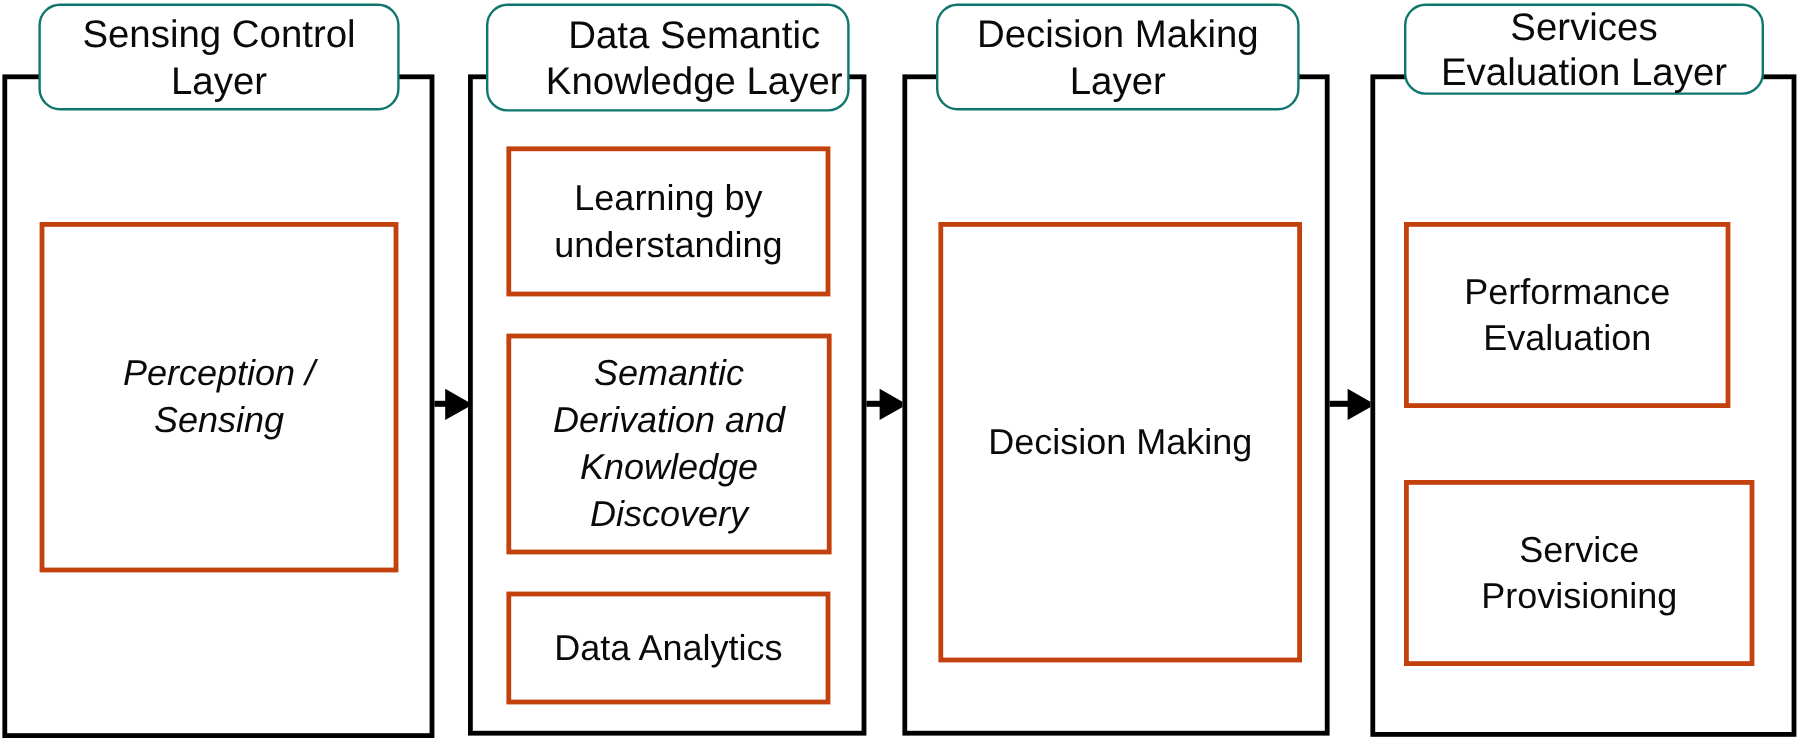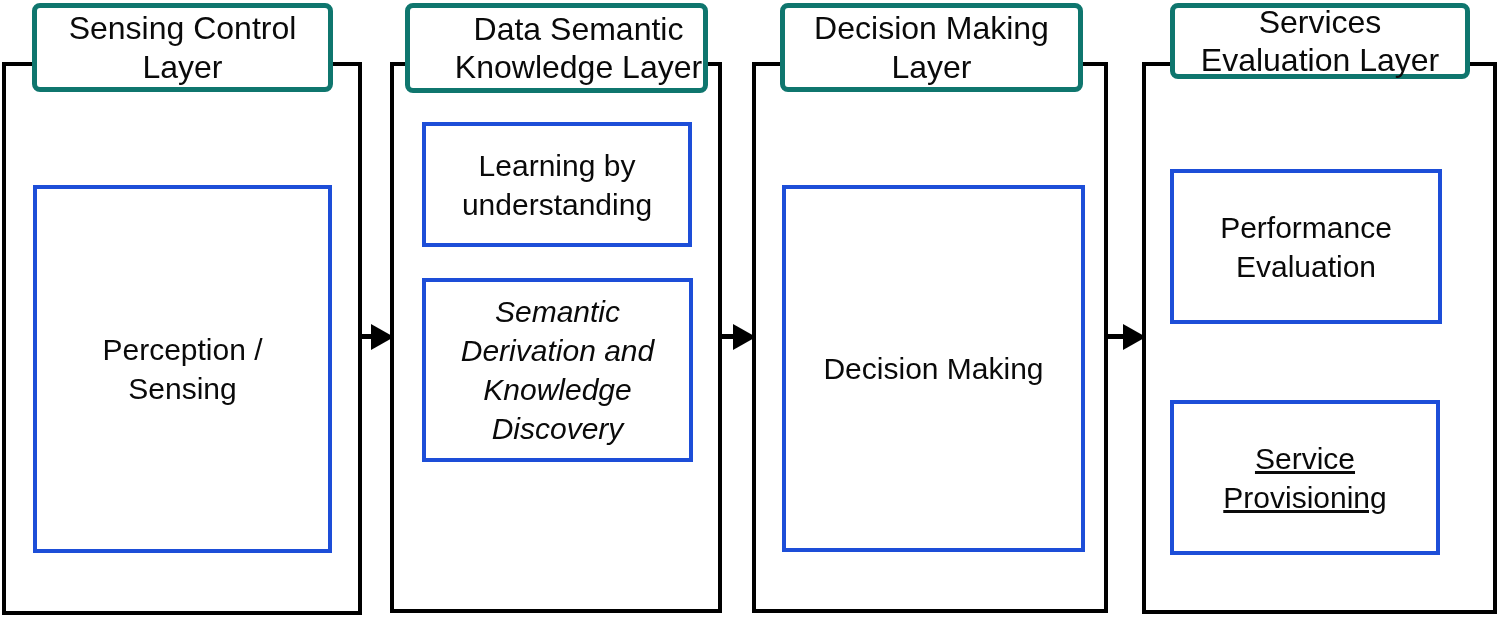--- a/index.html
+++ b/index.html
@@ -16,36 +16,36 @@
 
   .layer-rect {
     position: absolute;
     border: 4px solid #000;
     background: #ffffff;
     z-index: 1;
   }
 
   .title-box {
     position: absolute;
-    border: 5px solid #0f766e;
-    border-radius: 8px;
+    border: 2px solid #0f766e;
+    border-radius: 18px;
     background: #ffffff;
     display: flex;
     align-items: center;
     justify-content: center;
     text-align: center;
     font-size: 32px;
     line-height: 1.2;
     white-space: pre-line;
     z-index: 3;
   }
 
   .node-box {
     position: absolute;
-    border: 4px solid #1d4ed8;
+    border: 4px solid #c2410c;
     background: #ffffff;
     display: flex;
     align-items: center;
     justify-content: center;
     text-align: center;
     font-size: 30px;
     line-height: 1.3;
     white-space: pre-line;
     z-index: 2;
   }
@@ -74,27 +74,27 @@
   .l3 { left: 752px;  top: 62px; width: 356px; height: 551px; }
   .l4 { left: 1142px; top: 62px; width: 355px; height: 552px; }
 
   
   .t1 { left: 32px;   top: 3px; width: 301px; height: 89px; }
   .t2 { left: 405px;  top: 3px; width: 303px; height: 90px; padding-left: 44px; }
   .t3 { left: 780px;  top: 3px; width: 303px; height: 89px; }
   .t4 { left: 1170px; top: 3px; width: 300px; height: 76px; }
 
   
-  .b1  { left: 33px;   top: 185px; width: 299px; height: 368px; }
+  .b1  { left: 33px;   top: 185px; width: 299px; height: 292px; font-style: italic; }
   .b2a { left: 422px;  top: 122px; width: 270px; height: 125px; }
   .b2b { left: 422px;  top: 278px; width: 271px; height: 184px; font-style: italic; }
   .b2c { left: 422px;  top: 493px; width: 270px; height: 94px;  }
   .b3  { left: 782px;  top: 185px; width: 303px; height: 367px; }
-  .b4a { left: 1170px; top: 169px; width: 272px; height: 155px; }
-  .b4b { left: 1170px; top: 400px; width: 270px; height: 155px; text-decoration: underline; }
+  .b4a { left: 1170px; top: 185px; width: 272px; height: 155px; }
+  .b4b { left: 1170px; top: 400px; width: 292px; height: 155px; }
 
   
   .a1 { left: 356px;  width: 38px; }
   .a2 { left: 718px;  width: 38px; }
   .a3 { left: 1104px; width: 42px; }
 </style>
 </head>
 <body>
 
 <div class="stage">
@@ -122,20 +122,23 @@
   <div class="node-box b2a">
     <span class="node-label">Learning by
 understanding</span>
   </div>
   <div class="node-box b2b">
     <span class="node-label">Semantic
 Derivation and
 Knowledge
 Discovery</span>
   </div>
+  <div class="node-box b2c">
+    <span class="node-label">Data Analytics</span>
+  </div>
 
   <div class="arrow a2">
     <span class="arrow-line"></span>
     <span class="arrow-head"></span>
   </div>
 
   <div class="layer-rect l3"></div>
   <div class="title-box t3">
     <span class="title-label">Decision Making
 Layer</span>

